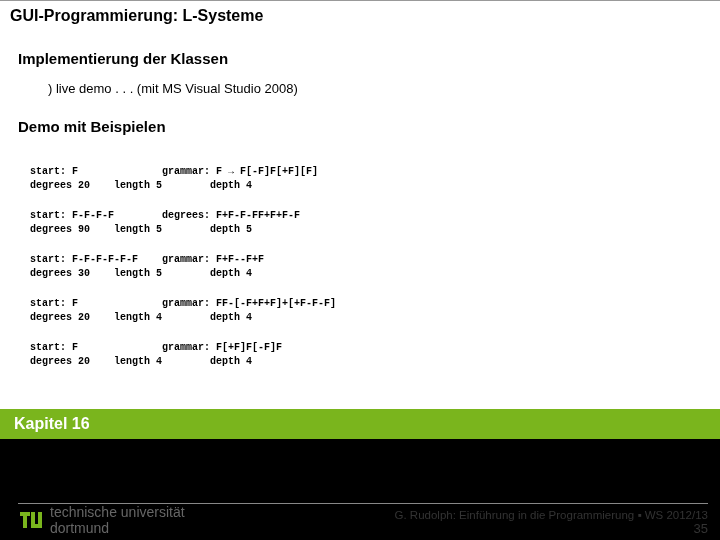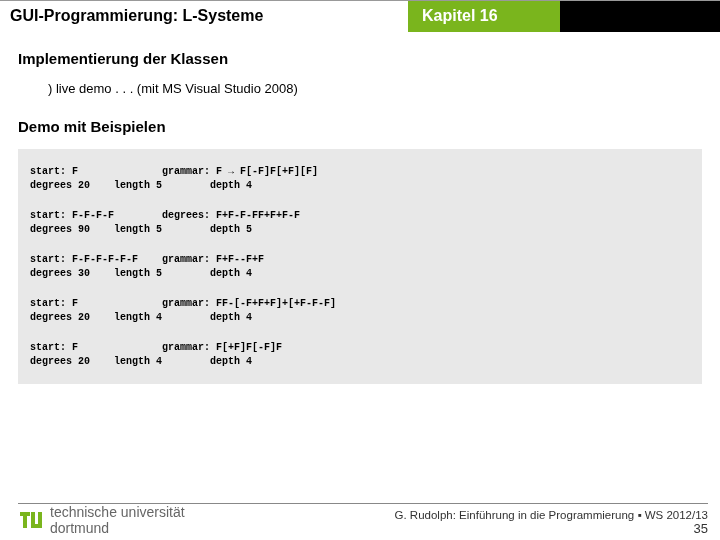--- a/index.html
+++ b/index.html
@@ -8,20 +8,21 @@
     height: 540px;
     font-family: Arial, Helvetica, sans-serif;
     background: #fff;
     position: relative;
     overflow: hidden;
   }
   .header {
     display: flex;
     height: 32px;
     border-top: 1px solid #999;
+    flex-direction: column;
   }
   .header-left {
     background: #fff;
     color: #000;
     font-weight: bold;
     font-size: 16px;
     padding: 6px 10px;
     flex: 0 0 408px;
     border-right: none;
   }

